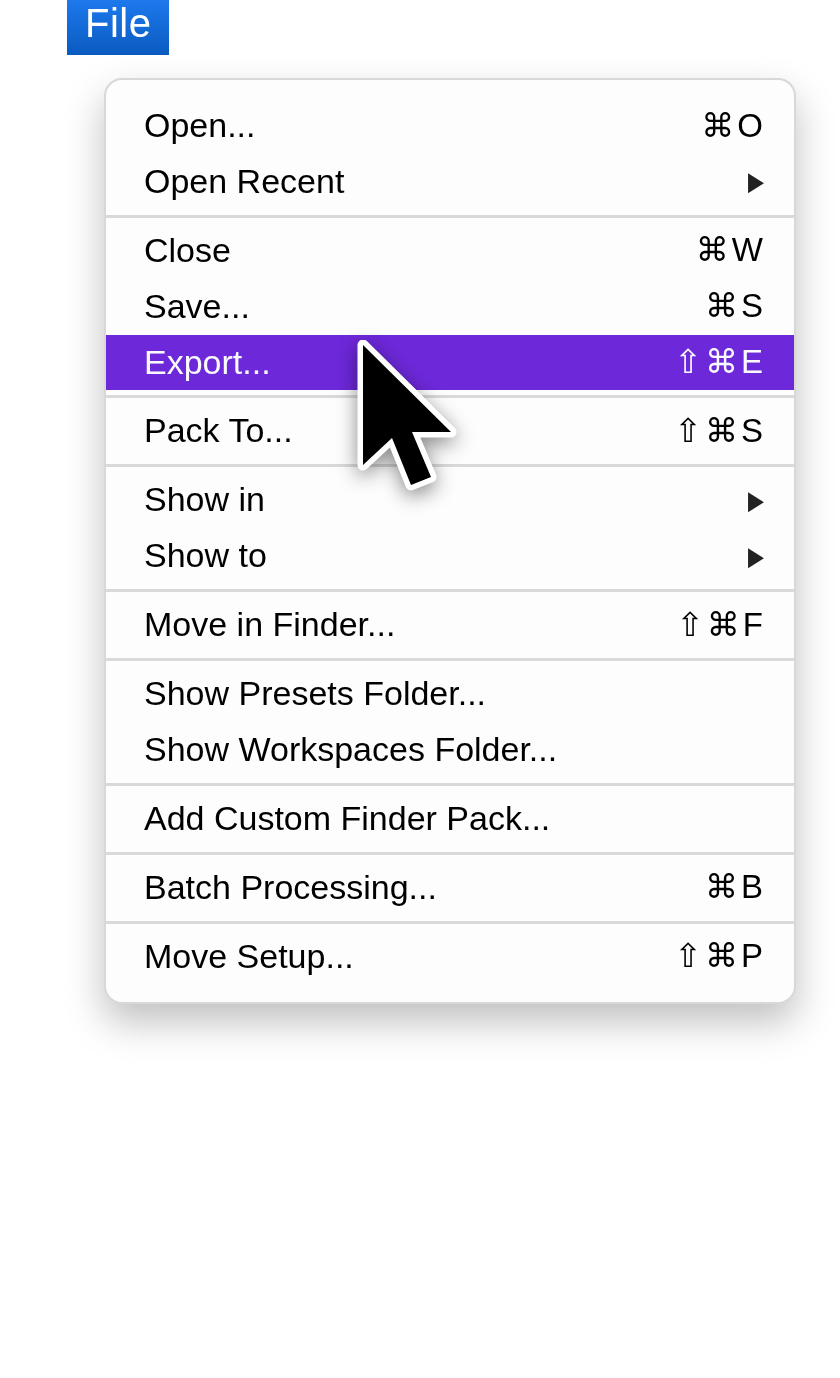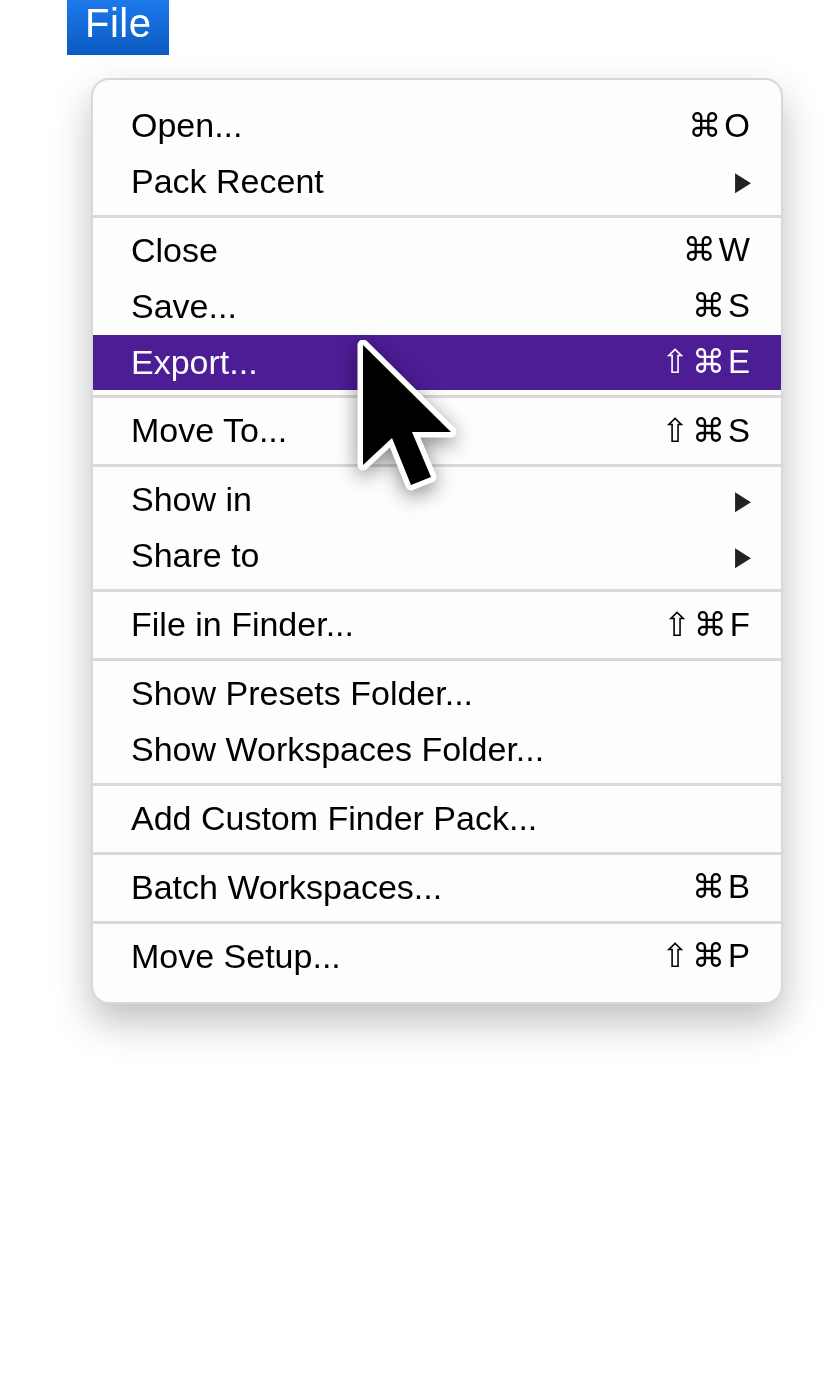--- a/index.html
+++ b/index.html
@@ -21,21 +21,21 @@
       background:linear-gradient(#1f7bf0,#0a5bc0);
       color:#fff;
       font-size:40px;
       padding:5px 18px 9px;
       letter-spacing:.5px;
       font-weight:400;
       z-index:2;
     }
     .menu {
       position:absolute;
-      left:91px; top:78px;
+      left:104px; top:78px;
       width:692px;
       background:#fdfdfd;
       border:2px solid #d8d8d8;
       border-radius:18px;
       padding:18px 0;
       box-shadow:0 18px 38px rgba(0,0,0,.25);
     }
     .item {
       display:flex;
       align-items:center;
@@ -46,21 +46,21 @@
     }
     .item .label { flex:1; white-space:nowrap; }
     .item .shortcut { letter-spacing:3px; font-size:33px; }
     .sep { height:3px; background:#d9d9d9; margin:5px 0; }
     .arrow-icon {
       font-size:26px;
       color:#222;
       transform:scaleX(.8);
     }
     .highlight {
-      background:#4c1d95;
+      background:#6d28d9;
       color:#fafafe;
     }
     .highlight .shortcut { color:#fafafe; }
     
     .cursor {
       position:absolute;
       left:353px; top:340px;
       z-index:5;
       filter: drop-shadow(0 6px 10px rgba(0,0,0,.45));
     }
@@ -69,69 +69,69 @@
 <body>
 
 <div class="menu-title">File</div>
 
 <div class="menu" id="menu">
     <div class="item">
       <span class="label">Open...</span>
       <span class="shortcut">⌘O</span>
     </div>
     <div class="item">
-      <span class="label">Pack Recent</span>
+      <span class="label">Open Recent</span>
       <span class="arrow-icon">▶</span>
     </div>
     <div class="sep"></div>
     <div class="item">
       <span class="label">Close</span>
       <span class="shortcut">⌘W</span>
     </div>
     <div class="item">
       <span class="label">Save...</span>
       <span class="shortcut">⌘S</span>
     </div>
     <div class="item highlight">
       <span class="label">Export...</span>
       <span class="shortcut">⇧⌘E</span>
     </div>
     <div class="sep"></div>
     <div class="item">
-      <span class="label">Move To...</span>
+      <span class="label">Pack To...</span>
       <span class="shortcut">⇧⌘S</span>
     </div>
     <div class="sep"></div>
     <div class="item">
       <span class="label">Show in</span>
       <span class="arrow-icon">▶</span>
     </div>
     <div class="item">
-      <span class="label">Share to</span>
+      <span class="label">Show to</span>
       <span class="arrow-icon">▶</span>
     </div>
     <div class="sep"></div>
     <div class="item">
-      <span class="label">File in Finder...</span>
+      <span class="label">Move in Finder...</span>
       <span class="shortcut">⇧⌘F</span>
     </div>
     <div class="sep"></div>
     <div class="item">
       <span class="label">Show Presets Folder...</span>
     </div>
     <div class="item">
       <span class="label">Show Workspaces Folder...</span>
     </div>
     <div class="sep"></div>
     <div class="item">
       <span class="label">Add Custom Finder Pack...</span>
     </div>
     <div class="sep"></div>
     <div class="item">
-      <span class="label">Batch Workspaces...</span>
+      <span class="label">Batch Processing...</span>
       <span class="shortcut">⌘B</span>
     </div>
     <div class="sep"></div>
     <div class="item">
       <span class="label">Move Setup...</span>
       <span class="shortcut">⇧⌘P</span>
     </div>
   </div>
 
 <svg class="cursor" width="110" height="165" viewBox="0 0 110 165">

